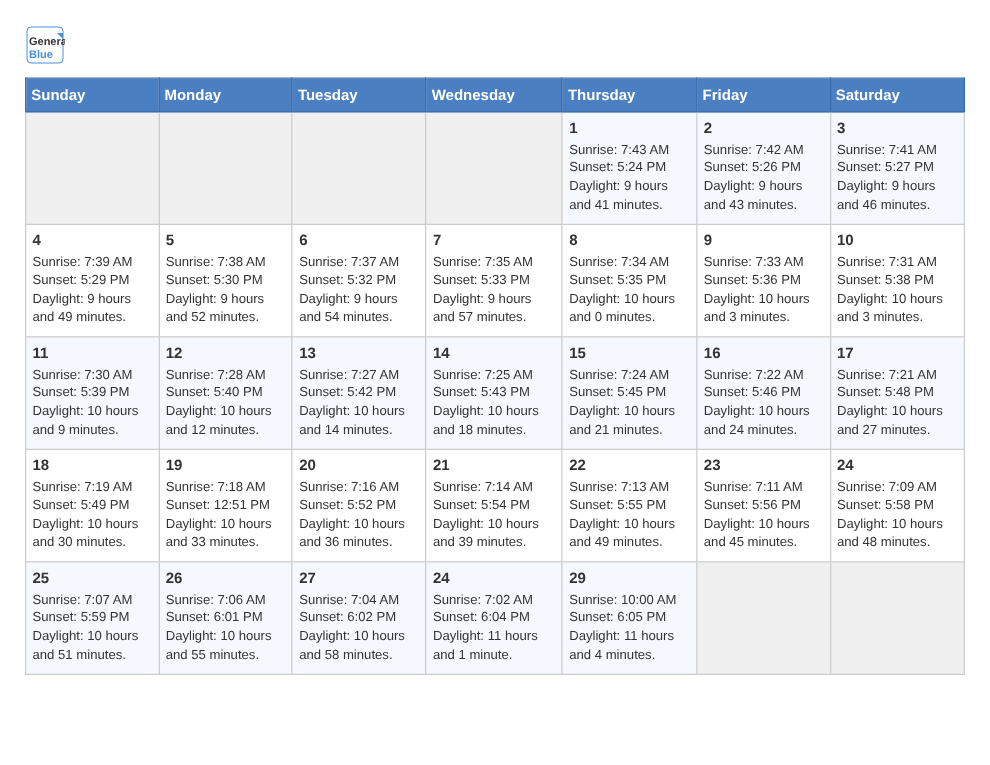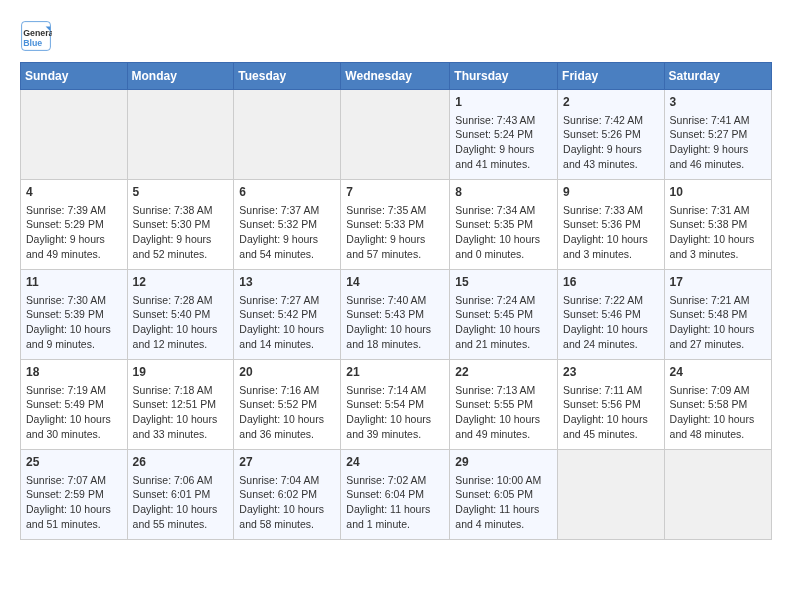--- a/index.html
+++ b/index.html
@@ -221,21 +221,21 @@
         </td>
         <td>
           <span class="day-num">13</span>
           <div>Sunrise: 7:27 AM</div>
           <div>Sunset: 5:42 PM</div>
           <div>Daylight: 10 hours</div>
           <div>and 14 minutes.</div>
         </td>
         <td>
           <span class="day-num">14</span>
-          <div>Sunrise: 7:40 AM</div>
+          <div>Sunrise: 7:25 AM</div>
           <div>Sunset: 5:43 PM</div>
           <div>Daylight: 10 hours</div>
           <div>and 18 minutes.</div>
         </td>
         <td>
           <span class="day-num">15</span>
           <div>Sunrise: 7:24 AM</div>
           <div>Sunset: 5:45 PM</div>
           <div>Daylight: 10 hours</div>
           <div>and 21 minutes.</div>
@@ -303,21 +303,21 @@
           <div>Sunrise: 7:09 AM</div>
           <div>Sunset: 5:58 PM</div>
           <div>Daylight: 10 hours</div>
           <div>and 48 minutes.</div>
         </td>
       </tr>
       <tr>
         <td>
           <span class="day-num">25</span>
           <div>Sunrise: 7:07 AM</div>
-          <div>Sunset: 2:59 PM</div>
+          <div>Sunset: 5:59 PM</div>
           <div>Daylight: 10 hours</div>
           <div>and 51 minutes.</div>
         </td>
         <td>
           <span class="day-num">26</span>
           <div>Sunrise: 7:06 AM</div>
           <div>Sunset: 6:01 PM</div>
           <div>Daylight: 10 hours</div>
           <div>and 55 minutes.</div>
         </td>

